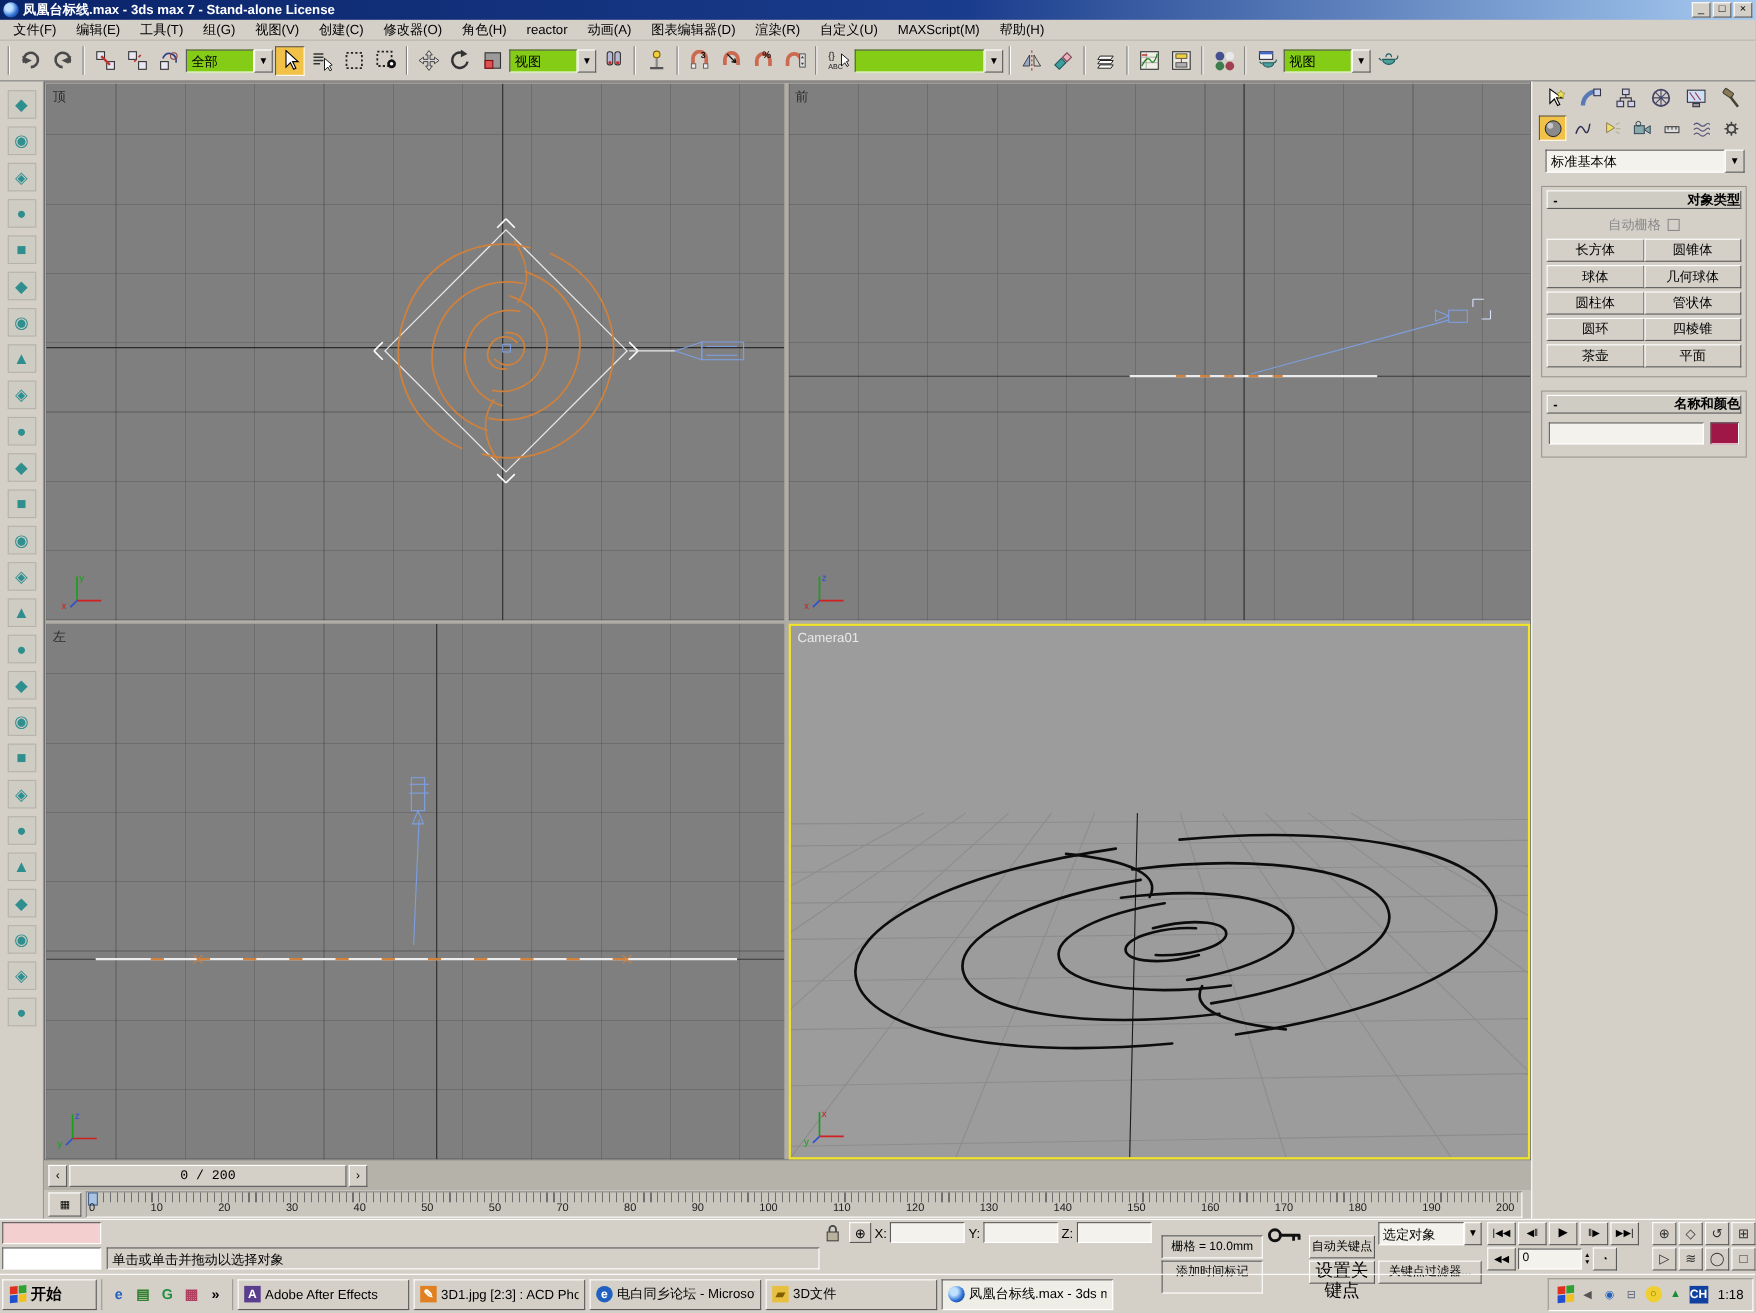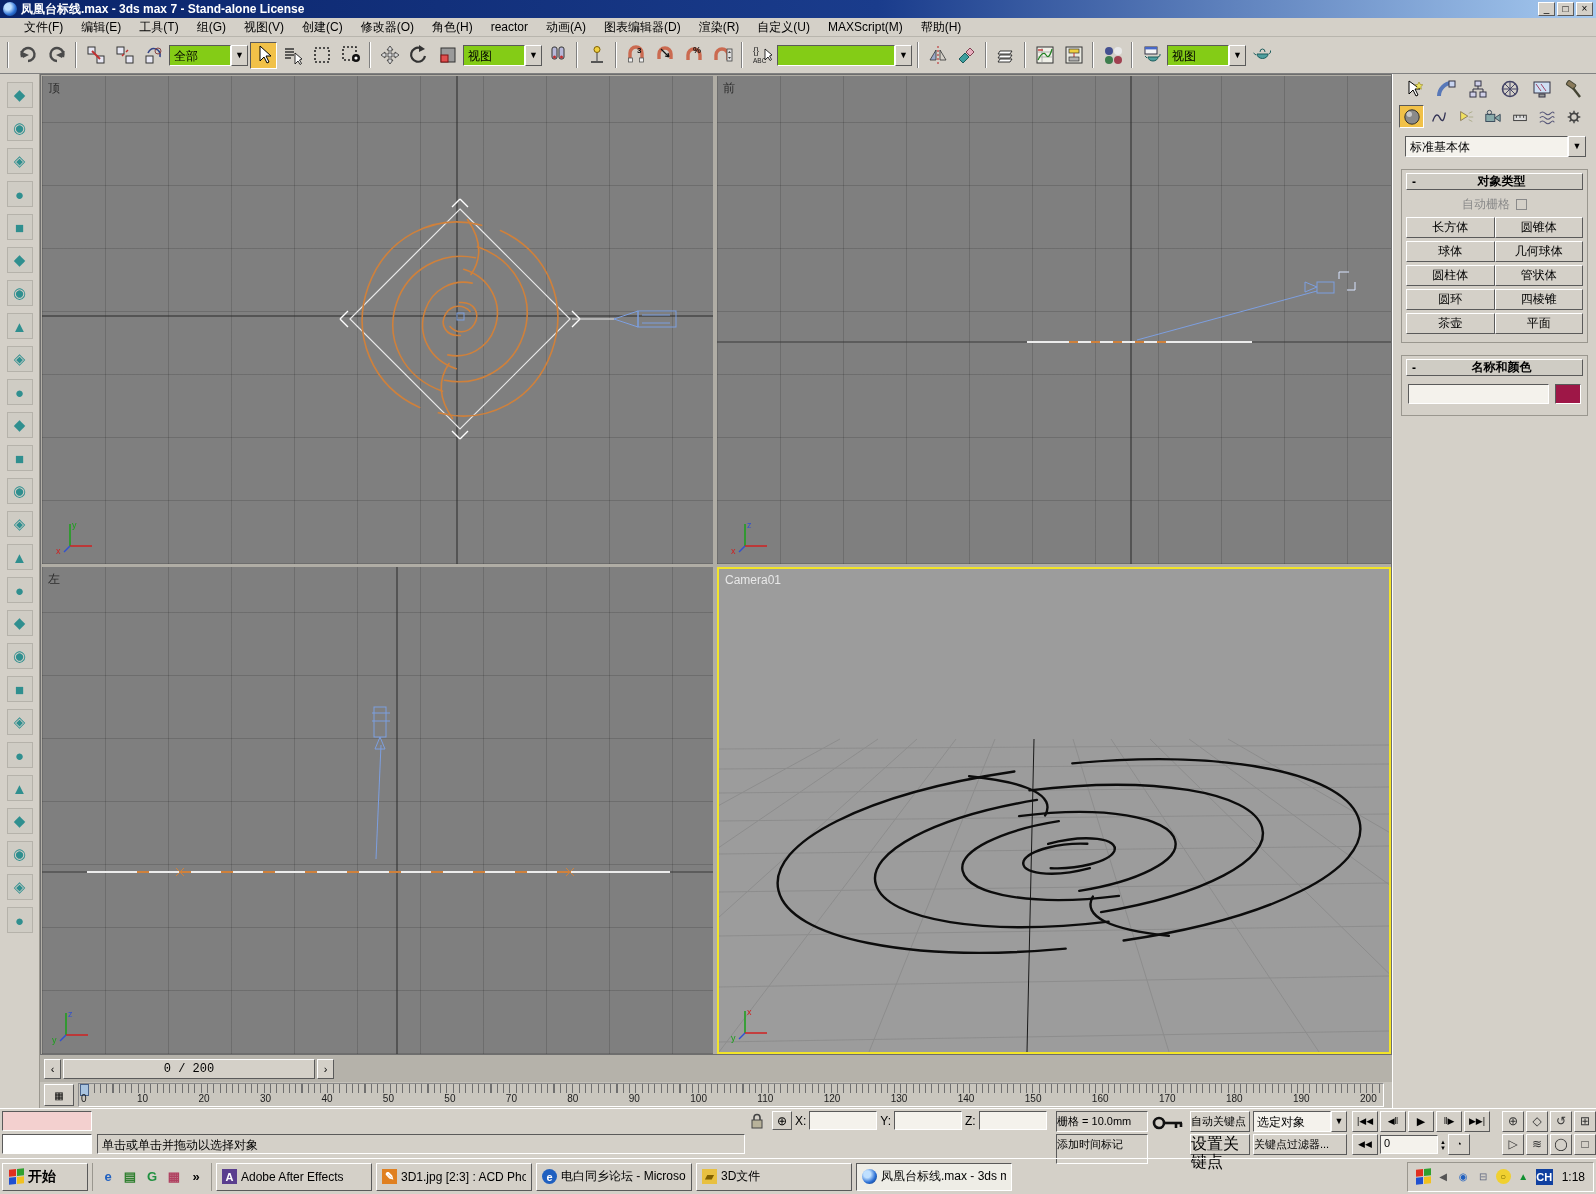--- a/index.html
+++ b/index.html
@@ -17,21 +17,21 @@
     display:flex; align-items:center; padding:0 3px; color:#fff; }
   .titlebar .appico { width:14px; height:14px; border-radius:50%;
     background:radial-gradient(circle at 35% 35%, #bfe0ff 0 25%, #2b6fd4 60%, #06275e 100%);
     margin-right:4px; }
   .titlebar .ttext { font-weight:bold; font-size:12px; white-space:nowrap; }
   .winbtns { margin-left:auto; display:flex; gap:2px; }
   .winbtn { width:17px; height:14px; font-size:10px; line-height:12px; text-align:center; color:#000; }
 
   
   .menubar { position:absolute; left:0; top:18px; width:1596px; height:19px;
-    display:flex; align-items:center; gap:2px; padding-left:16px; border-bottom:1px solid #b8b5ad; }
+    display:flex; align-items:center; gap:2px; padding-left:4px; border-bottom:1px solid #b8b5ad; }
   .menubar span { padding:1px 8px; white-space:nowrap; }
 
   
   .toolbar { position:absolute; left:0; top:37px; width:1596px; height:37px;
     display:flex; align-items:center; gap:2px; padding-left:4px;
     border-bottom:1px solid #808080; }
   .tbtn { width:27px; height:27px; display:flex; align-items:center; justify-content:center; flex:0 0 auto; }
   .tbtn svg { width:20px; height:20px; }
   .tbtn.sel { background:#f1c148; border:1px solid; border-color:#5a5a5a #fff #fff #5a5a5a; }
   .tsep { width:2px; height:26px; border-left:1px solid #808080; border-right:1px solid #fff; margin:0 3px; flex:0 0 auto; }
@@ -87,40 +87,40 @@
   .cp-sub { display:flex; padding:4px 2px 2px 6px; gap:2px; }
   .cp-sub .cpico { width:25px; height:23px; display:flex; align-items:center; justify-content:center; }
   .cp-sub .cpico.on { background:#f1c148; border:1px solid; border-color:#5a5a5a #fff #fff #5a5a5a; }
   .cp-dd { margin:6px 10px 0 12px; display:flex; }
   .cp-dd .val { flex:1; height:21px; padding:2px 4px; background:#f4f2ec; border:1px solid; border-color:#5a5a5a #fff #fff #5a5a5a; }
   .cp-dd .arr { width:18px; height:21px; text-align:center; font-size:9px; line-height:19px; }
   .rollout { margin:12px 8px 0 8px; border:1px solid #9a978f; padding:3px 4px 8px 4px; }
   .ro-head { display:flex; align-items:center; height:17px; background:#cfccc4;
     border:1px solid; border-color:#fff #5a5a5a #5a5a5a #fff; margin-bottom:5px; }
   .ro-minus { width:14px; text-align:center; font-weight:bold; }
-  .ro-title { flex:1; text-align:center; font-weight:bold; }
+  .ro-title { flex:1; text-align:right; font-weight:bold; }
   .autogrid { display:flex; align-items:center; justify-content:center; gap:6px; color:#8a8a8a; height:18px; }
   .agbox { width:11px; height:11px; border:1px solid #8a8a8a; background:#d4d0c8; }
   .obj-grid { display:grid; grid-template-columns:1fr 1fr; gap:3px 0; margin-top:4px; }
   .obj-btn { height:21px; display:flex; align-items:center; justify-content:center; }
   .namerow { display:flex; gap:6px; align-items:center; padding:3px 2px; }
   .namefield { flex:1; height:20px; }
   .swatch { width:26px; height:20px; border:1px solid; border-color:#5a5a5a #fff #fff #5a5a5a; }
 
   
   .statusbar { position:absolute; left:0; top:1108px; width:1596px; height:50px; border-top:1px solid #fff; }
   .sb { position:absolute; }
   .sb-listener-pink { left:2px; top:2px; width:90px; height:20px; background:#f3d0cf; }
   .sb-listener-white { left:2px; top:25px; width:90px; height:20px; background:#ffffff; }
   .sb-status { left:97px; top:2px; width:648px; height:20px; padding:2px 6px; }
   .sb-prompt { left:97px; top:25px; width:648px; height:20px; padding:2px 4px; }
   .sb-lock { left:750px; top:4px; }
   .sb-xyz { left:772px; top:2px; display:flex; align-items:center; gap:3px; }
   .xyzfield { width:68px; height:19px; }
-  .sb-box { text-align:left; line-height:18px; }
+  .sb-box { text-align:center; line-height:18px;margin-top:12px; }
   .keyico { left:1152px; top:6px; }
   .btn-autokey { left:1190px; top:2px; width:60px; height:21px; }
   .btn-setkey  { left:1190px; top:25px; width:60px; height:21px; }
   .dd-keymode  { left:1253px; top:2px; width:94px; height:21px; display:flex; }
   .dd-keymode .val { flex:1; padding:2px 3px; background:#f4f2ec; border:1px solid; border-color:#5a5a5a #fff #fff #5a5a5a; white-space:nowrap; overflow:hidden;}
   .dd-keymode .arr { width:16px; text-align:center; font-size:9px; line-height:19px; }
   .btn-keyfilter { left:1253px; top:25px; width:94px; height:21px; font-size:11px; }
   .playback { left:1352px; top:2px; display:flex; gap:2px; }
   .pb { min-width:26px; height:21px; padding:0 3px; font-size:9px; line-height:19px; text-align:center; white-space:nowrap; }
   .sb-row2-anim { left:1352px; top:25px; display:flex; gap:2px; align-items:center; }

